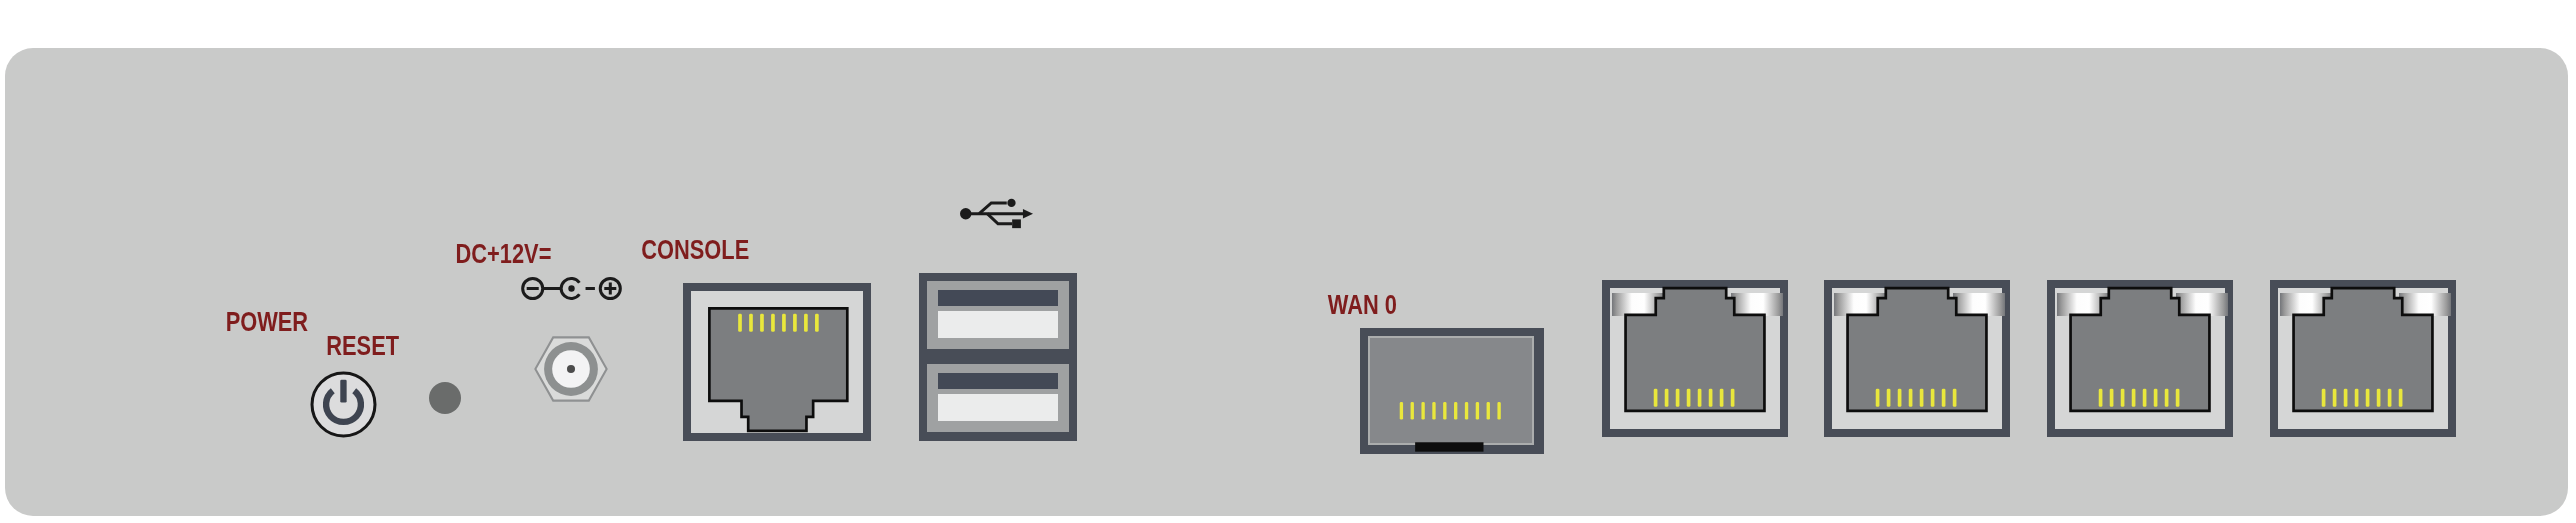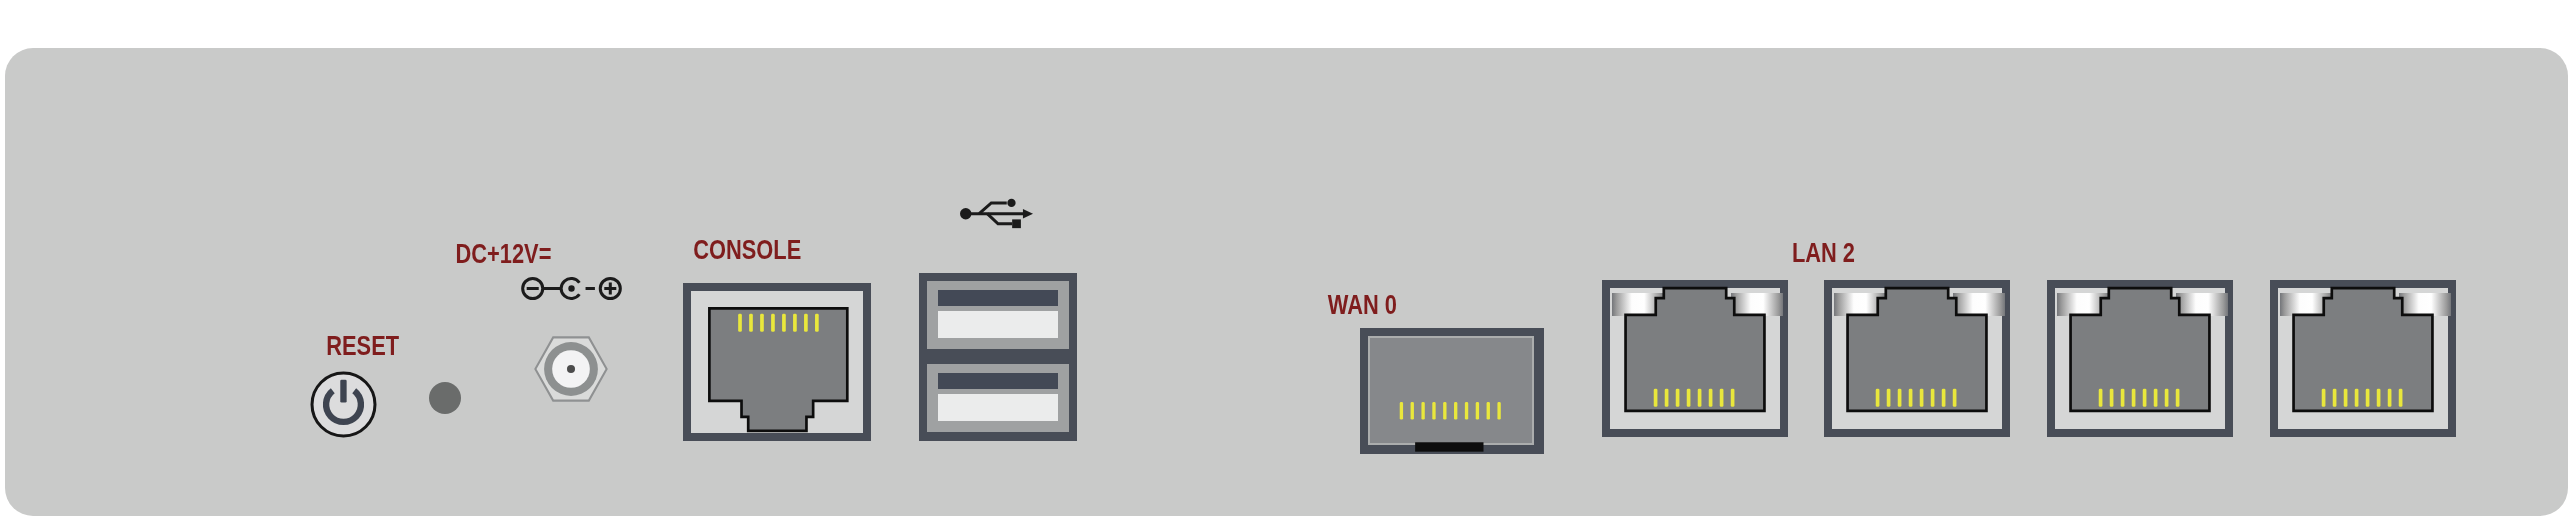--- a/index.html
+++ b/index.html
@@ -98,25 +98,25 @@
     background: #ebecec;
   }
   .usb-icon { position: absolute; left: 959px; top: 197px; width: 74px; height: 34px; }
 </style>
 </head>
 <body>
 
 <div class="stage">
   <div class="chassis">
 
+    <div class="lbl" style="left:209px; top:260px;"><span>POWER</span></div>
     <div class="lbl" style="left:311px; top:260px;margin-top:24px;"><span>RESET</span></div>
     <div class="lbl" style="left:437px; top:192px;"><span>DC+12V=</span></div>
-    <div class="lbl" style="left:673px; top:188px;"><span>CONSOLE</span></div>
+    <div class="lbl" style="left:621px; top:188px;"><span>CONSOLE</span></div>
     <div class="lbl" style="left:1313px; top:243px;"><span>WAN 0</span></div>
-    <div class="lbl" style="left:1778px; top:191px;"><span>LAN 2</span></div>
 
     <div class="power-btn" style="left:305px; top:323px;">
       <svg width="67" height="67" viewBox="0 0 100 100">
         <circle cx="50" cy="50" r="47" fill="#dcdcdd" stroke="#161616" stroke-width="4.5"></circle>
         <path d="M 34,29.5 A 26,26 0 1 0 66,29.5" fill="none" stroke="#3e4450" stroke-width="9.5"></path>
         <rect x="45.2" y="13" width="9.5" height="34" rx="2" fill="#3e4450"></rect>
       </svg>
     </div>
 
     <div class="reset-btn" style="left:424px; top:334px;"></div>

